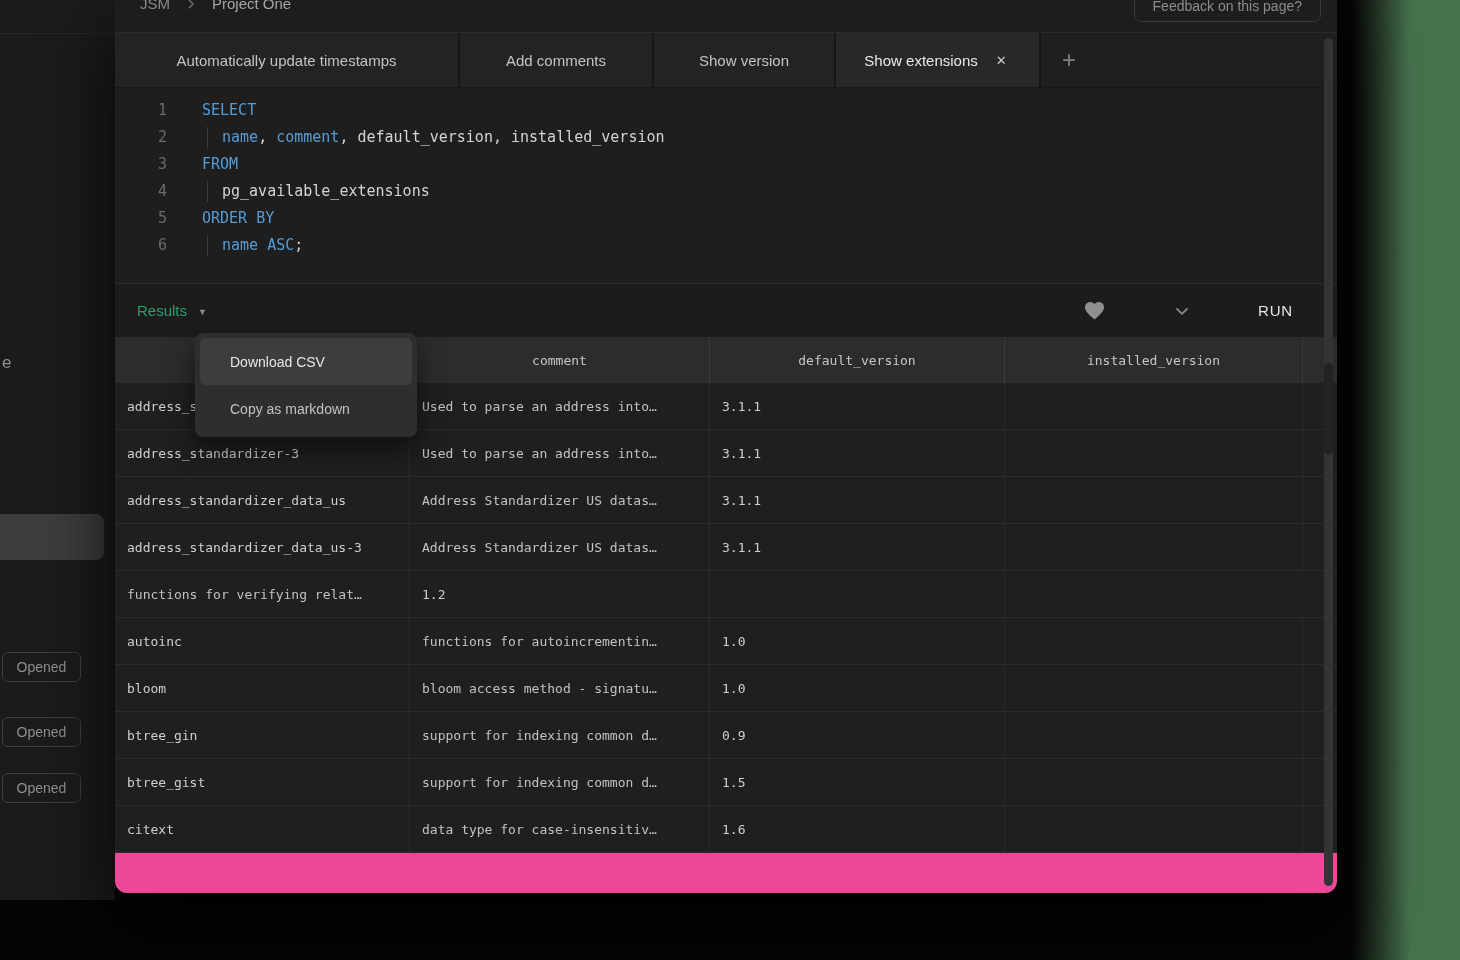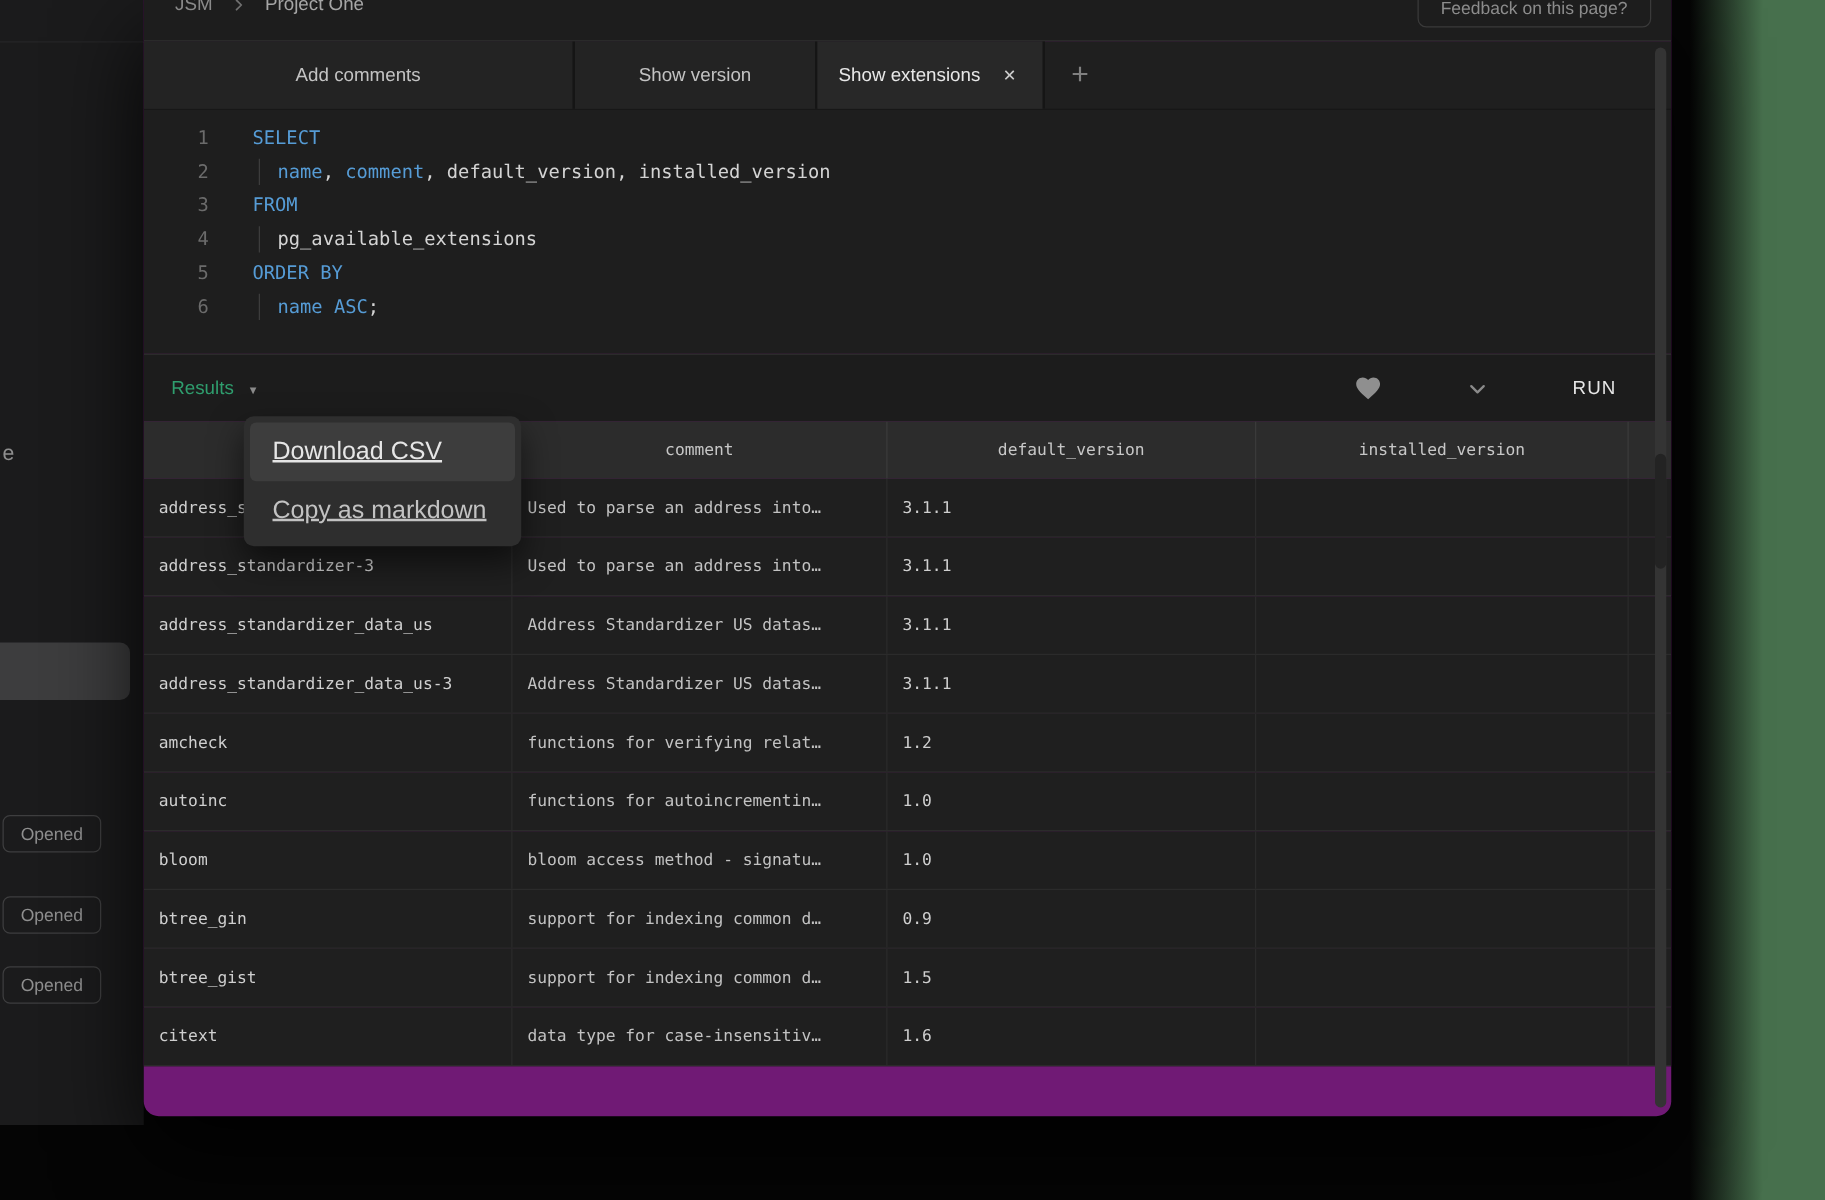--- a/index.html
+++ b/index.html
@@ -13,21 +13,21 @@
 
   
   .bg-left { position:absolute; left:0; top:0; width:115px; height:900px; background:#1b1b1c; }
   .bg-left .top-divider { position:absolute; left:0; top:33px; width:115px; height:1px; background:#262627; }
   .bg-partial-text { position:absolute; left:2px; top:353px; font-size:17px; color:#8f8f8f; }
   .bg-selected { position:absolute; left:0; top:514px; width:104px; height:46px; background:#3d3d3e; border-radius:0 8px 8px 0; }
   .badge { position:absolute; left:2px; width:79px; height:30px; border:1px solid #3e3e3f; border-radius:6px;
            display:flex; align-items:center; justify-content:center; font-size:14px; color:#8f8f8f; }
 
   
-  .window { position:absolute; left:115px; top:0; width:1222px; height:893px; background:#701a75;
+  .window { position:absolute; left:115px; top:0; width:1222px; height:893px; background:#ec4899;
             border-radius:0 0 12px 12px; overflow:hidden; box-shadow:0 30px 70px rgba(0,0,0,.85); }
 
   
   .win-header { position:relative; height:33px; background:#1d1d1d; border-bottom:1px solid #2a2a2a; overflow:visible; }
   .breadcrumb { position:absolute; left:25px; top:-5px; display:flex; align-items:center; gap:14px; font-size:15px; }
   .crumb-group { color:#8a8a8a; }
   .crumb-project { color:#a6a6a6; }
   .crumb-chevron { display:flex; align-items:center; }
   .feedback-btn { position:absolute; right:16px; top:-13px; height:35px; padding:0 18px; border:1px solid #3a3a3a;
                   border-radius:7px; background:transparent; color:#8c8c8c; font-size:14px;
@@ -74,22 +74,22 @@
   .rt-row .cell.c-comment { color:#c2c2c2; }
   .rt-row .cell.stub { border-right:none; }
 
   
   .v-scroll { position:absolute; right:4px; top:38px; bottom:7px; width:9px; background:#343434; border-radius:5px; }
   .v-thumb { position:absolute; left:0; right:0; top:325px; height:92px; background:#232323; border-radius:5px; }
 
   
   .ctx-menu { position:absolute; left:80px; top:333px; width:222px; background:#2e2e2e; border-radius:8px;
               padding:5px; box-shadow:0 12px 26px rgba(0,0,0,.55); z-index:20; }
-  .ctx-item { height:47px; display:flex; align-items:center; padding-left:18px; font-size:20px; color:#c2c2c2;
-              border-radius:5px;text-decoration:underline; }
+  .ctx-item { height:47px; display:flex; align-items:center; padding-left:30px; font-size:14px; color:#c2c2c2;
+              border-radius:5px; }
   .ctx-item.hl { background:#3d3d3d; color:#e6e6e6; }
 
   svg { display:block; }
 </style>
 </head>
 <body>
 
 <div class="bg-left">
   <div class="top-divider"></div>
   <div class="bg-partial-text">e</div>
@@ -111,20 +111,23 @@
             <path d="M9 5.5l6.5 6.5L9 18.5" stroke="#6f6f6f" stroke-width="2.4" fill="none" stroke-linecap="round" stroke-linejoin="round"></path>
           </svg>
       </span>
       <span class="crumb-project">Project One</span>
     </div>
     <div class="feedback-btn">Feedback on this page?</div>
   </div>
 
   <div class="tab-bar">
 
+  <div class="tab">
+        <span>Automatically update timestamps</span>
+      </div>
       <div class="tab">
         <span>Add comments</span>
       </div>
       <div class="tab">
         <span>Show version</span>
       </div>
       <div class="tab active">
         <span>Show extensions</span>
         <span class="close-x">✕</span>
       </div>
@@ -211,21 +214,20 @@
         <div class="cell stub"></div>
       </div>
       <div class="rt-row mono">
         <div class="cell c-name">address_standardizer_data_us-3</div>
         <div class="cell c-comment">Address Standardizer US datas…</div>
         <div class="cell c-default">3.1.1</div>
         <div class="cell c-installed"></div>
         <div class="cell stub"></div>
       </div>
       <div class="rt-row mono">
-        <div class="cell c-name">amcheck</div>
         <div class="cell c-comment">functions for verifying relat…</div>
         <div class="cell c-default">1.2</div>
         <div class="cell c-installed"></div>
         <div class="cell stub"></div>
       </div>
       <div class="rt-row mono">
         <div class="cell c-name">autoinc</div>
         <div class="cell c-comment">functions for autoincrementin…</div>
         <div class="cell c-default">1.0</div>
         <div class="cell c-installed"></div>

